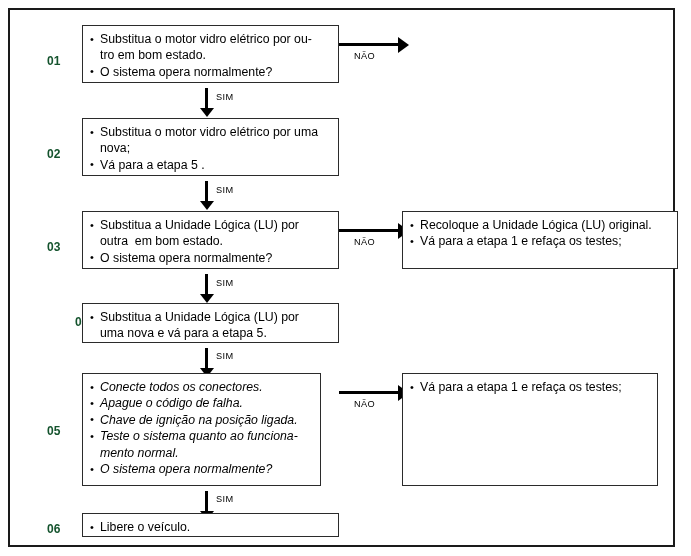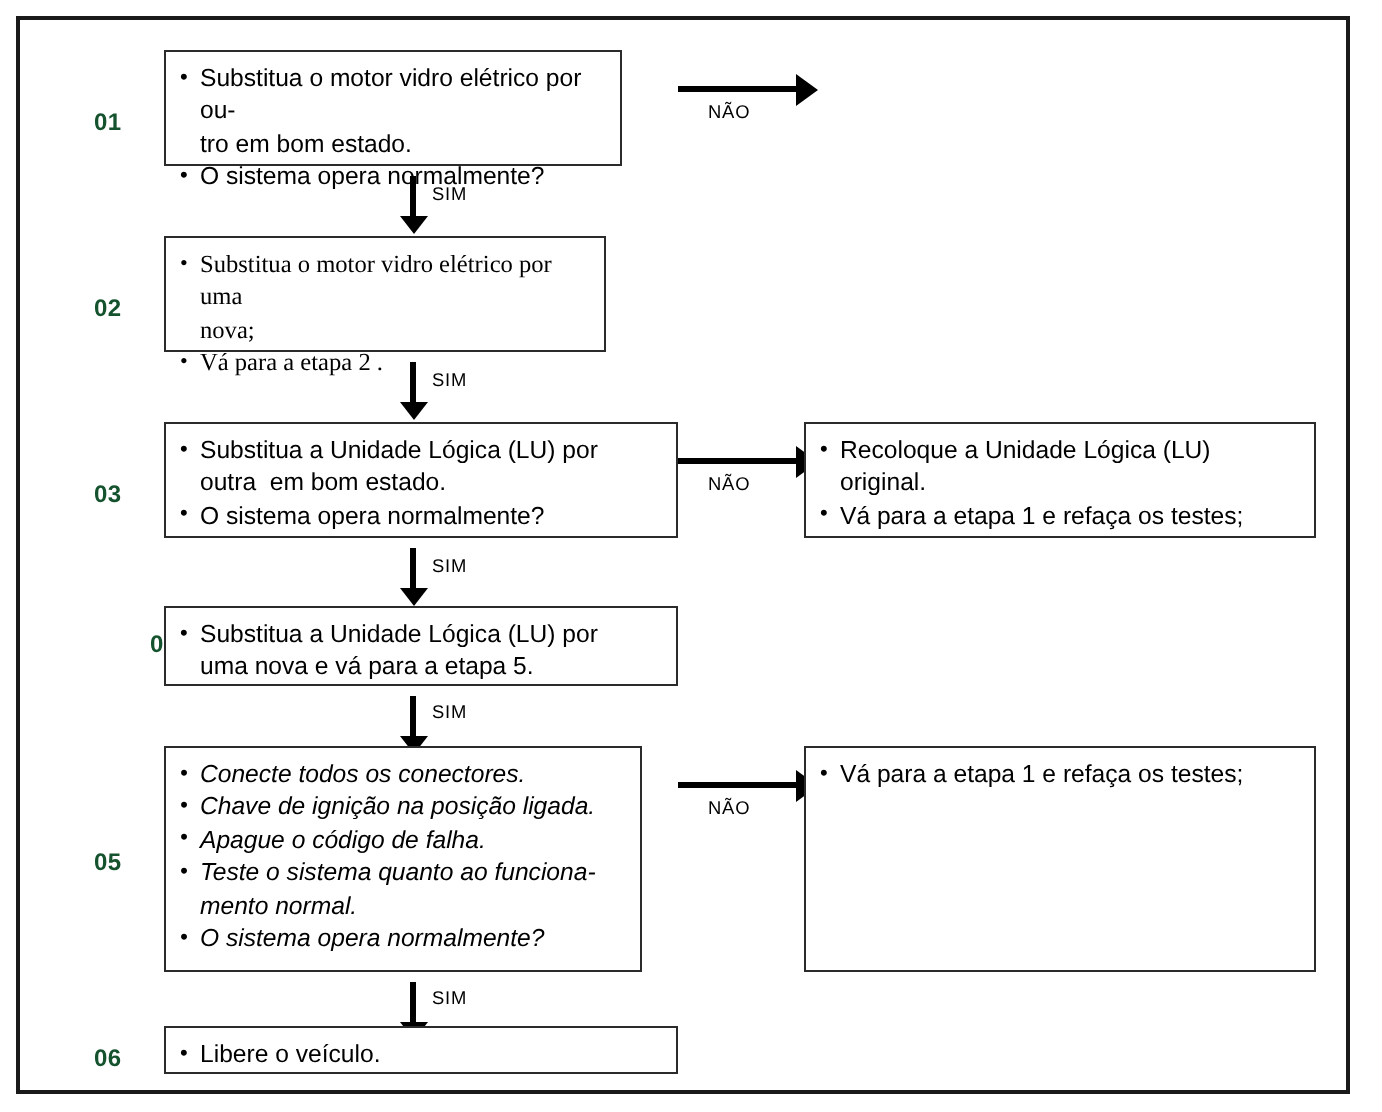--- a/index.html
+++ b/index.html
@@ -116,21 +116,21 @@
     border-left: 11px solid #000;
   }
 </style>
 </head>
 <body>
 
 <div id="flow-frame">
 
   <div class="step-no" style="left:37px; top:44px;">01</div>
 
-  <div class="box" style="left:72px; top:15px; width:229px; height:58px;">
+  <div class="box" style="left:72px; top:15px; width:257px; height:58px;">
     <ul>
       <li>Substitua o motor vidro elétrico por ou-
 tro em bom estado.</li>
       <li>O sistema opera normalmente?</li>
     </ul>
   </div>
 
   <div class="hconn" style="left:329px; top:26px; width:70px;">
     <div class="shaft" style="width:59px;"></div>
     <div class="head" style="left:59px;"></div>
@@ -139,25 +139,25 @@
 
 
   <div class="vconn" style="left:183px; top:78px; height:30px;">
     <div class="shaft" style="height:21px;"></div>
     <div class="head" style="top:20px;"></div>
   </div>
   <div class="conn-label" style="left:206px; top:82px;">SIM</div>
 
   <div class="step-no" style="left:37px; top:137px;">02</div>
 
-  <div class="box" style="left:72px; top:108px; width:221px; height:58px;font-family:Liberation Serif, serif;">
+  <div class="box" style="left:72px; top:108px; width:257px; height:58px;">
     <ul>
       <li>Substitua o motor vidro elétrico por uma
 nova;</li>
-      <li>Vá para a etapa 2 .</li>
+      <li>Vá para a etapa 5 .</li>
     </ul>
   </div>
 
   <div class="vconn" style="left:183px; top:171px; height:30px;">
     <div class="shaft" style="height:21px;"></div>
     <div class="head" style="top:20px;"></div>
   </div>
   <div class="conn-label" style="left:206px; top:175px;">SIM</div>
 
   <div class="step-no" style="left:37px; top:230px;">03</div>
@@ -169,21 +169,21 @@
       <li>O sistema opera normalmente?</li>
     </ul>
   </div>
 
   <div class="hconn" style="left:329px; top:212px; width:70px;">
     <div class="shaft" style="width:59px;"></div>
     <div class="head" style="left:59px;"></div>
   </div>
   <div class="conn-label" style="left:344px; top:227px;">NÃO</div>
 
-  <div class="box" style="left:392px; top:201px; width:256px; height:58px;">
+  <div class="box" style="left:392px; top:201px; width:276px; height:58px;">
     <ul>
       <li>Recoloque a Unidade Lógica (LU) original.</li>
       <li>Vá para a etapa 1 e refaça os testes;</li>
     </ul>
   </div>
 
   <div class="vconn" style="left:183px; top:264px; height:30px;">
     <div class="shaft" style="height:21px;"></div>
     <div class="head" style="top:20px;"></div>
   </div>
@@ -202,22 +202,22 @@
     <div class="shaft" style="height:21px;"></div>
     <div class="head" style="top:20px;"></div>
   </div>
   <div class="conn-label" style="left:206px; top:341px;">SIM</div>
 
   <div class="step-no" style="left:37px; top:414px;text-align:right;">05</div>
 
   <div class="box" style="left:72px; top:363px; width:239px; height:113px;font-style:italic;">
     <ul>
       <li>Conecte todos os conectores.</li>
+      <li>Apague o código de falha.</li>
       <li>Chave de ignição na posição ligada.</li>
-      <li>Apague o código de falha.</li>
       <li>Teste o sistema quanto ao funciona-
 mento normal.</li>
       <li>O sistema opera normalmente?</li>
     </ul>
   </div>
 
   <div class="hconn" style="left:329px; top:374px; width:70px;">
     <div class="shaft" style="width:59px;"></div>
     <div class="head" style="left:59px;"></div>
   </div>

